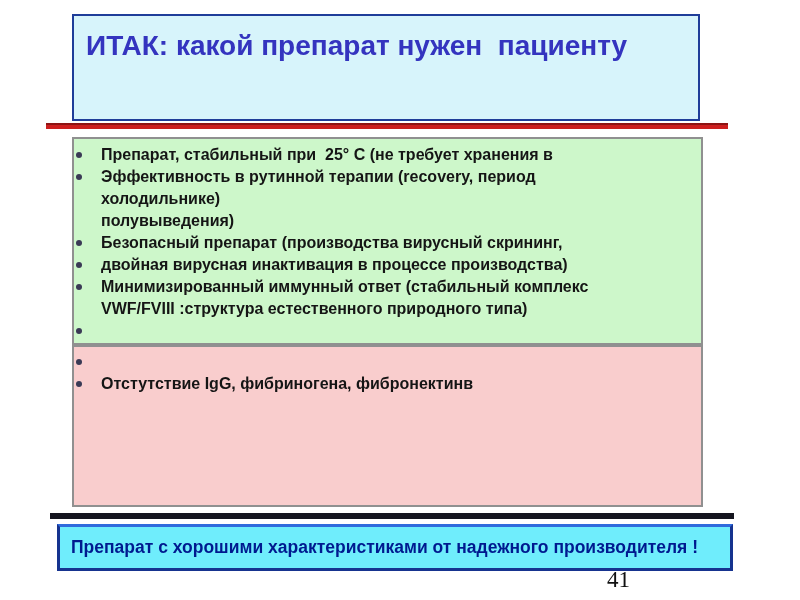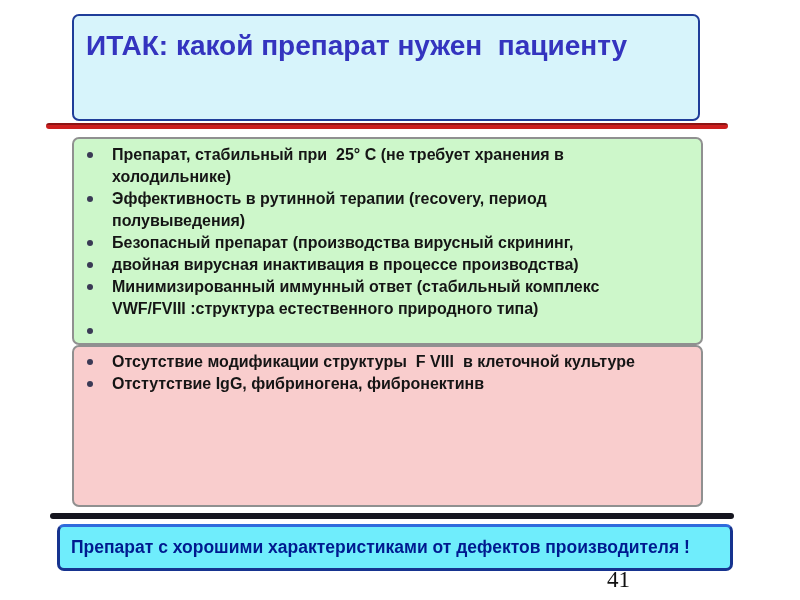--- a/index.html
+++ b/index.html
@@ -1,20 +1,20 @@
 <!DOCTYPE html>
 <html style="--title-bg: #d7f4fb; --title-border: #1f3d99; --title-text: #3434bf; --red-line: #cc1f1f; --red-line-dark: #8e1414; --green-bg: #cdf7ca; --pink-bg: #f9cdcd; --box-border: #909090; --bullet-color: #3a3a55; --body-text: #151515; --dark-line: #15151f; --footer-bg: #6fedfc; --footer-border: #16338f; --footer-border-light: #2f6bdc; --footer-text: #001a8f;"><head>
 <meta charset="utf-8">
 <style>
   html,body { margin:0; padding:0; background:#ffffff; }
   .slide {
     position:relative; width:800px; height:600px; background:#ffffff;
     font-family:"Liberation Sans","DejaVu Sans",sans-serif; overflow:hidden;
   }
-  .slide * { box-sizing:border-box;border-radius:7px; }
+  .slide * { box-sizing:border-box; }
 
   
   .title-box {
     position:absolute; left:72px; top:14px; width:628px; height:107px;
     background:var(--title-bg); border:2px solid var(--title-border);
     padding:11px 12px; color:var(--title-text);
     font-size:28px; font-weight:bold; line-height:38px;
   }
   .title-line { white-space:pre; }
 
@@ -29,21 +29,21 @@
   .green-box {
     position:absolute; left:72px; top:137px; width:631px; height:208px;
     background:var(--green-bg); border:2px solid var(--box-border);
     padding-top:5px;
   }
   .pink-box {
     position:absolute; left:72px; top:345px; width:631px; height:162px;
     background:var(--pink-bg); border:2px solid var(--box-border);
     padding-top:4px;
   }
-  .row { display:flex; align-items:flex-start; padding-left:13px; height:22px; overflow:hidden; }
+  .row { display:flex; align-items:flex-start; padding-left:2px; height:22px; overflow:hidden; }
   .dot {
     width:6px; height:6px; border-radius:50%; background:var(--bullet-color);
     margin-top:8px; flex:none;
   }
   .txt {
     margin-left:19px; font-size:16px; font-weight:bold; line-height:22px;
     color:var(--body-text); white-space:pre;
   }
 
   
@@ -83,27 +83,27 @@
   <div class="red-line"></div>
 
   <div class="green-box">
 
       <div class="row">
         <span class="dot"></span>
         <span class="txt">Препарат, стабильный при  25° С (не требует хранения в</span>
       </div>
 
       <div class="row">
-        <span class="dot" style="visibility: hidden;"></span>
-        <span class="txt">холодильнике)</span>
+        <span class="dot"></span>
+        <span class="txt">Эффективность в рутинной терапии (recovery, период</span>
       </div>
 
       <div class="row">
-        <span class="dot"></span>
-        <span class="txt">Эффективность в рутинной терапии (recovery, период</span>
+        <span class="dot" style="visibility: hidden;"></span>
+        <span class="txt">холодильнике)</span>
       </div>
 
       <div class="row">
         <span class="dot" style="visibility: hidden;"></span>
         <span class="txt">полувыведения)</span>
       </div>
 
       <div class="row">
         <span class="dot"></span>
         <span class="txt">Безопасный препарат (производства вирусный скрининг,</span>
@@ -126,31 +126,30 @@
 
       <div class="row">
         <span class="dot"></span>
       </div>
     </div>
 
   <div class="pink-box">
 
       <div class="row">
         <span class="dot"></span>
-        <span class="txt">Отсутствие модификации структуры  F VIII  в клеточной культуре</span>
       </div>
 
       <div class="row">
         <span class="dot"></span>
         <span class="txt">Отстутствие IgG, фибриногена, фибронектинв</span>
       </div>
 
     </div>
 
   <div class="dark-line"></div>
 
   <div class="footer-box">
-    <span>Препарат с хорошими характеристиками от дефектов производителя !</span>
+    <span>Препарат с хорошими характеристиками от надежного производителя !</span>
   </div>
 
   <div class="page-number">41</div>
 
 </div>
 
 </body></html>

